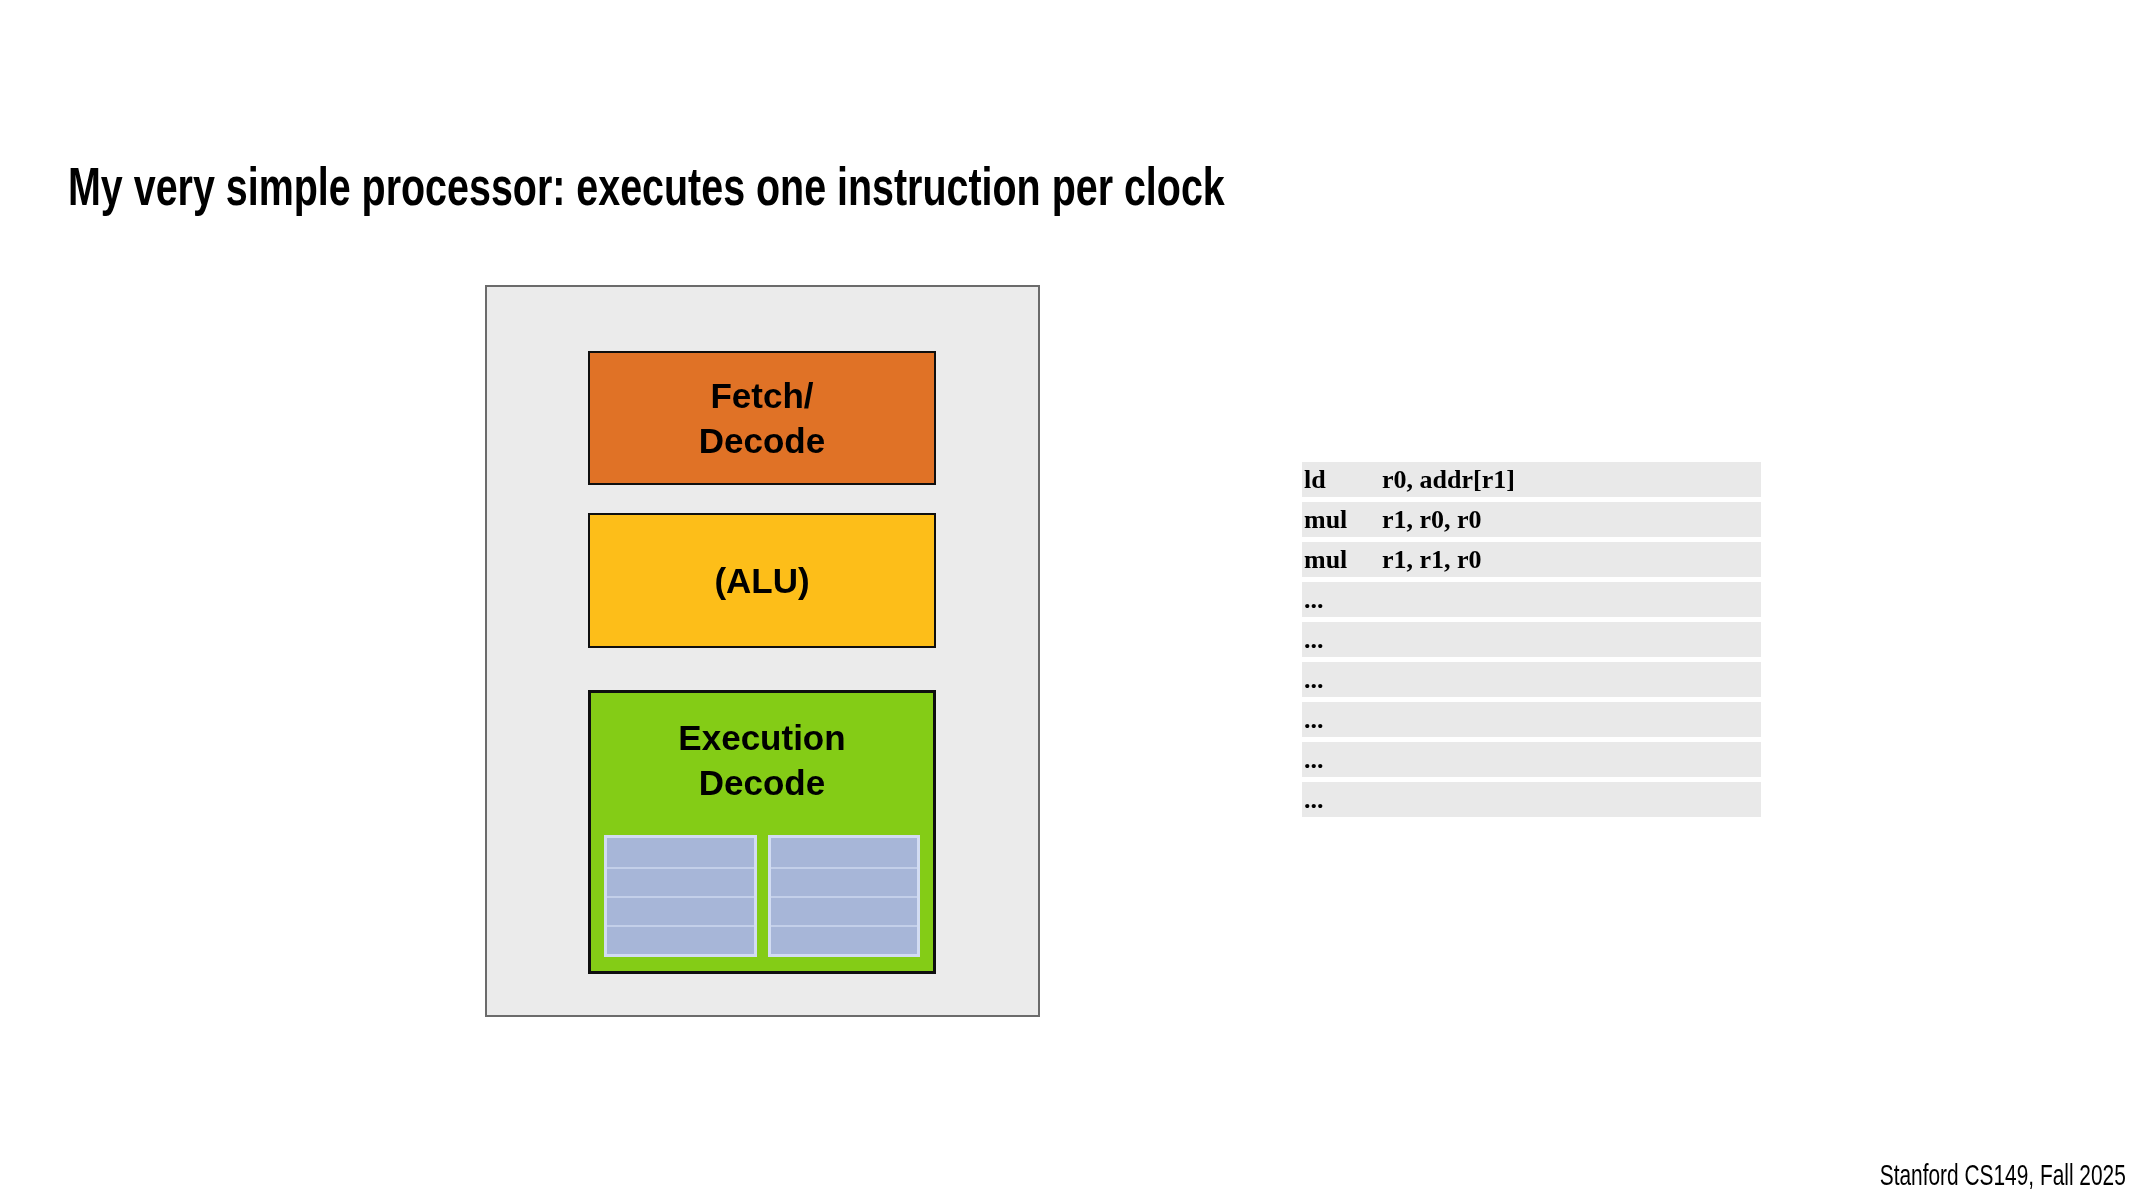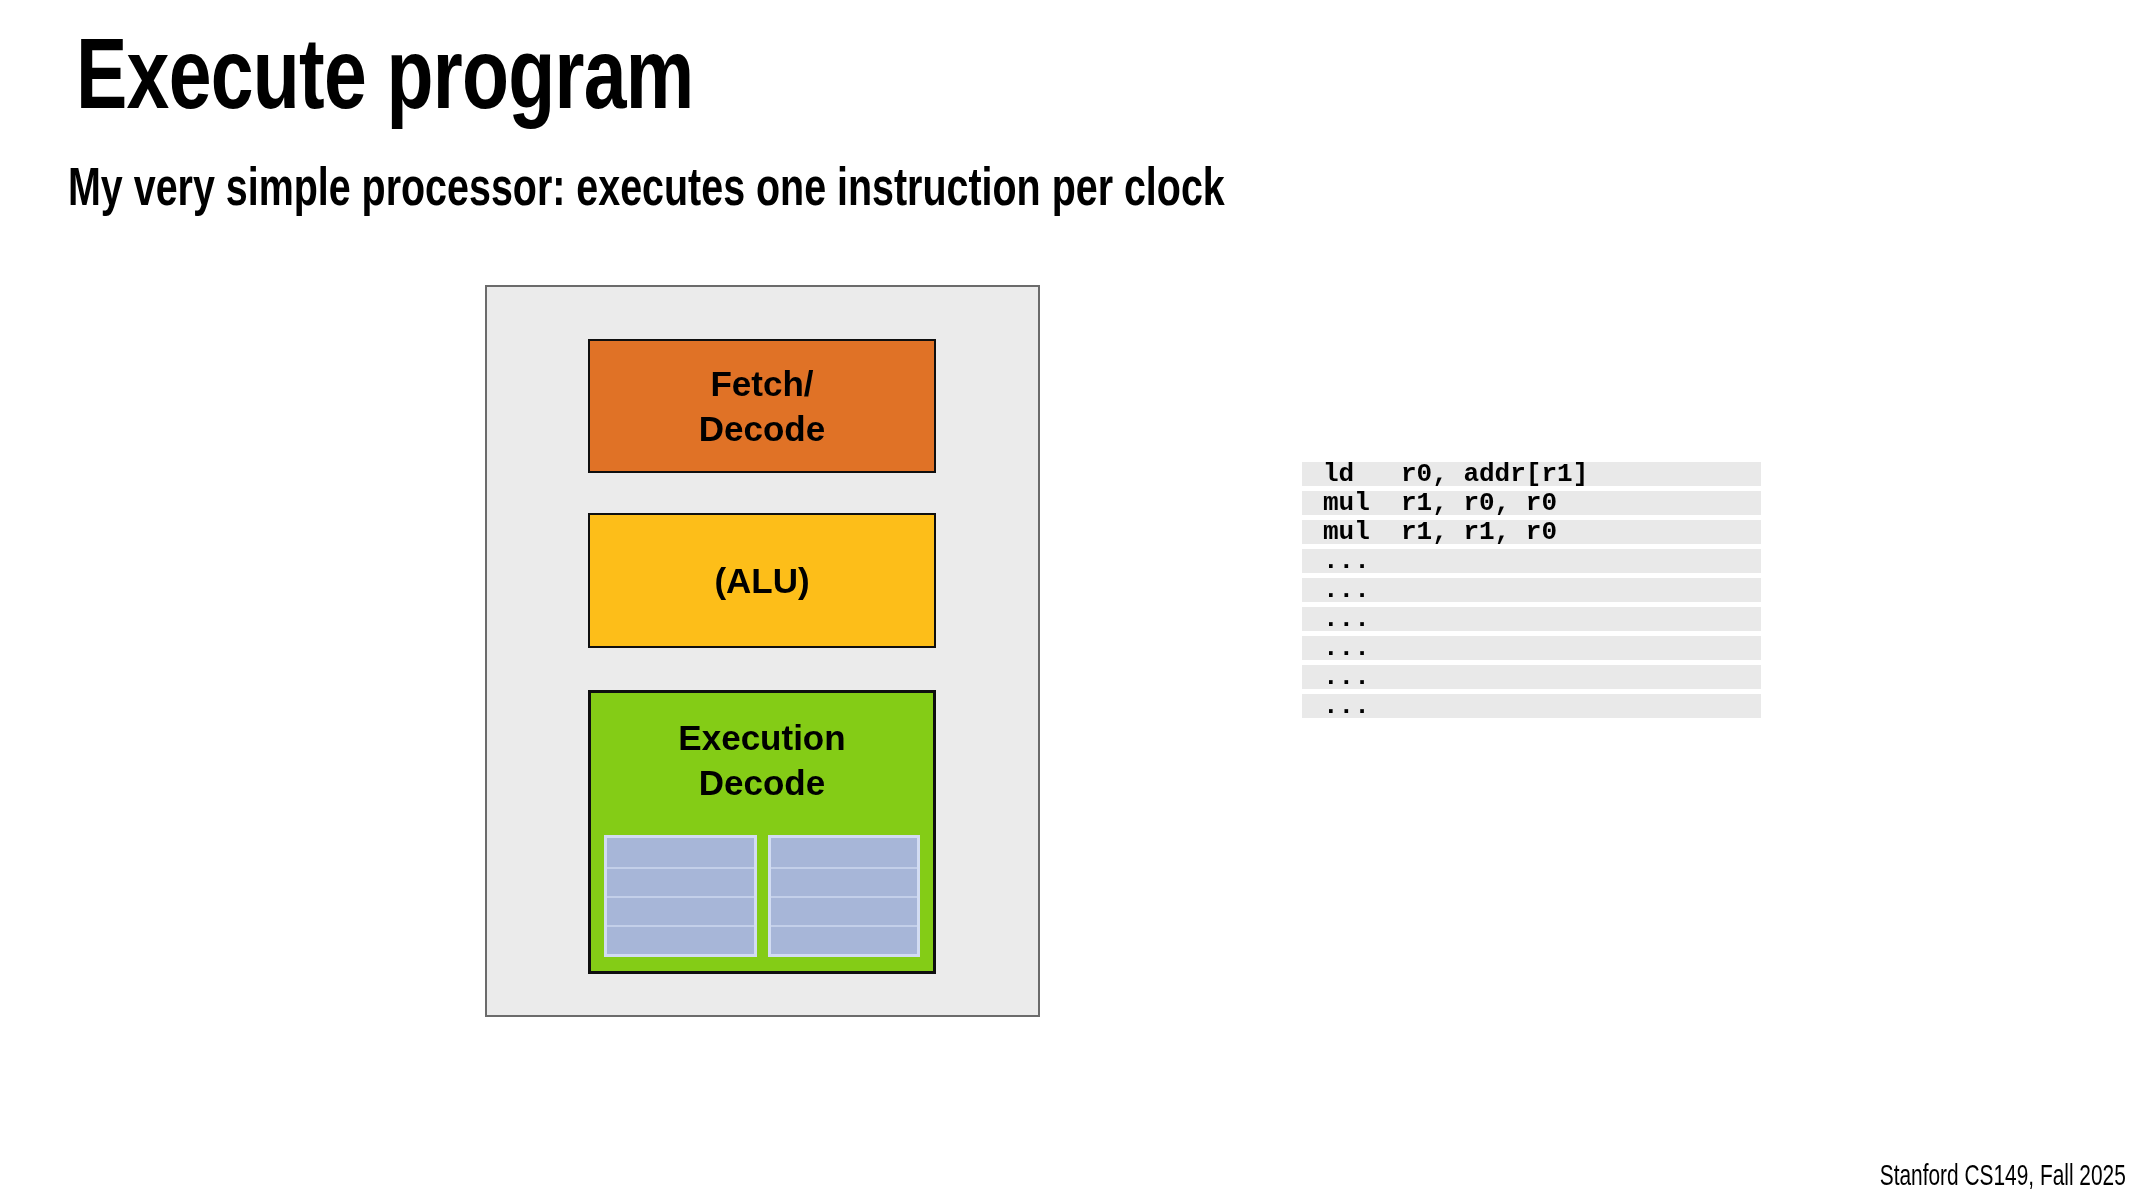--- a/index.html
+++ b/index.html
@@ -53,21 +53,21 @@
     border: 2px solid #0f0f0f;
     display: flex;
     flex-direction: column;
     align-items: center;
     justify-content: center;
     text-align: center;
     font-weight: bold;
     font-size: 35px;
     line-height: 1.29;
   }
-  .unit-fetch   { top: 52px;  height: 134px; background: #e07226; }
+  .unit-fetch   { top: 64px;  height: 134px; background: #e07226; }
   .unit-alu     { top: 226px; height: 135px; background: #fdbe19; }
   .unit-context {
     top: 403px; height: 284px;
     background: #84cc16;
     border-width: 3px;
     justify-content: flex-start;
     padding-top: 22px;
   }
   .registers {
     position: absolute;
@@ -89,26 +89,26 @@
   .program {
     position: absolute;
     left: 1302px;
     top: 462px;
     width: 459px;
     display: flex;
     flex-direction: column;
     gap: 5px;
   }
   .asm-row {
-    height: 24px;
+    height: 35px;
     background: #e9e9e9;
     display: flex;
     align-items: center;
-    padding-left: 21px;
-    font-family: Liberation Mono, monospace;
+    padding-left: 2px;
+    font-family: Liberation Serif, serif;
     font-weight: bold;
     font-size: 26px;
     white-space: pre;
   }
   .asm-row .opcode { display: inline-block; width: 78px; flex: none; }
   .asm-row .operands { flex: none; }
 
   
   .footer {
     position: absolute;
@@ -118,21 +118,20 @@
     font-weight: normal;
     white-space: nowrap;
   }
   .footer .squeeze { display: inline-block; transform: scaleX(0.72); transform-origin: right center; }
 </style>
 </head>
 <body>
 
 <div class="slide">
 
-  <h1 class="title"><span class="squeeze">Execute program</span></h1>
 
   <h2 class="subtitle"><span class="squeeze">My very simple processor: executes one instruction per clock</span></h2>
 
   <div class="processor">
 
     <div class="unit unit-fetch">
       <span>Fetch/</span>
       <span>Decode</span>
     </div>
 

